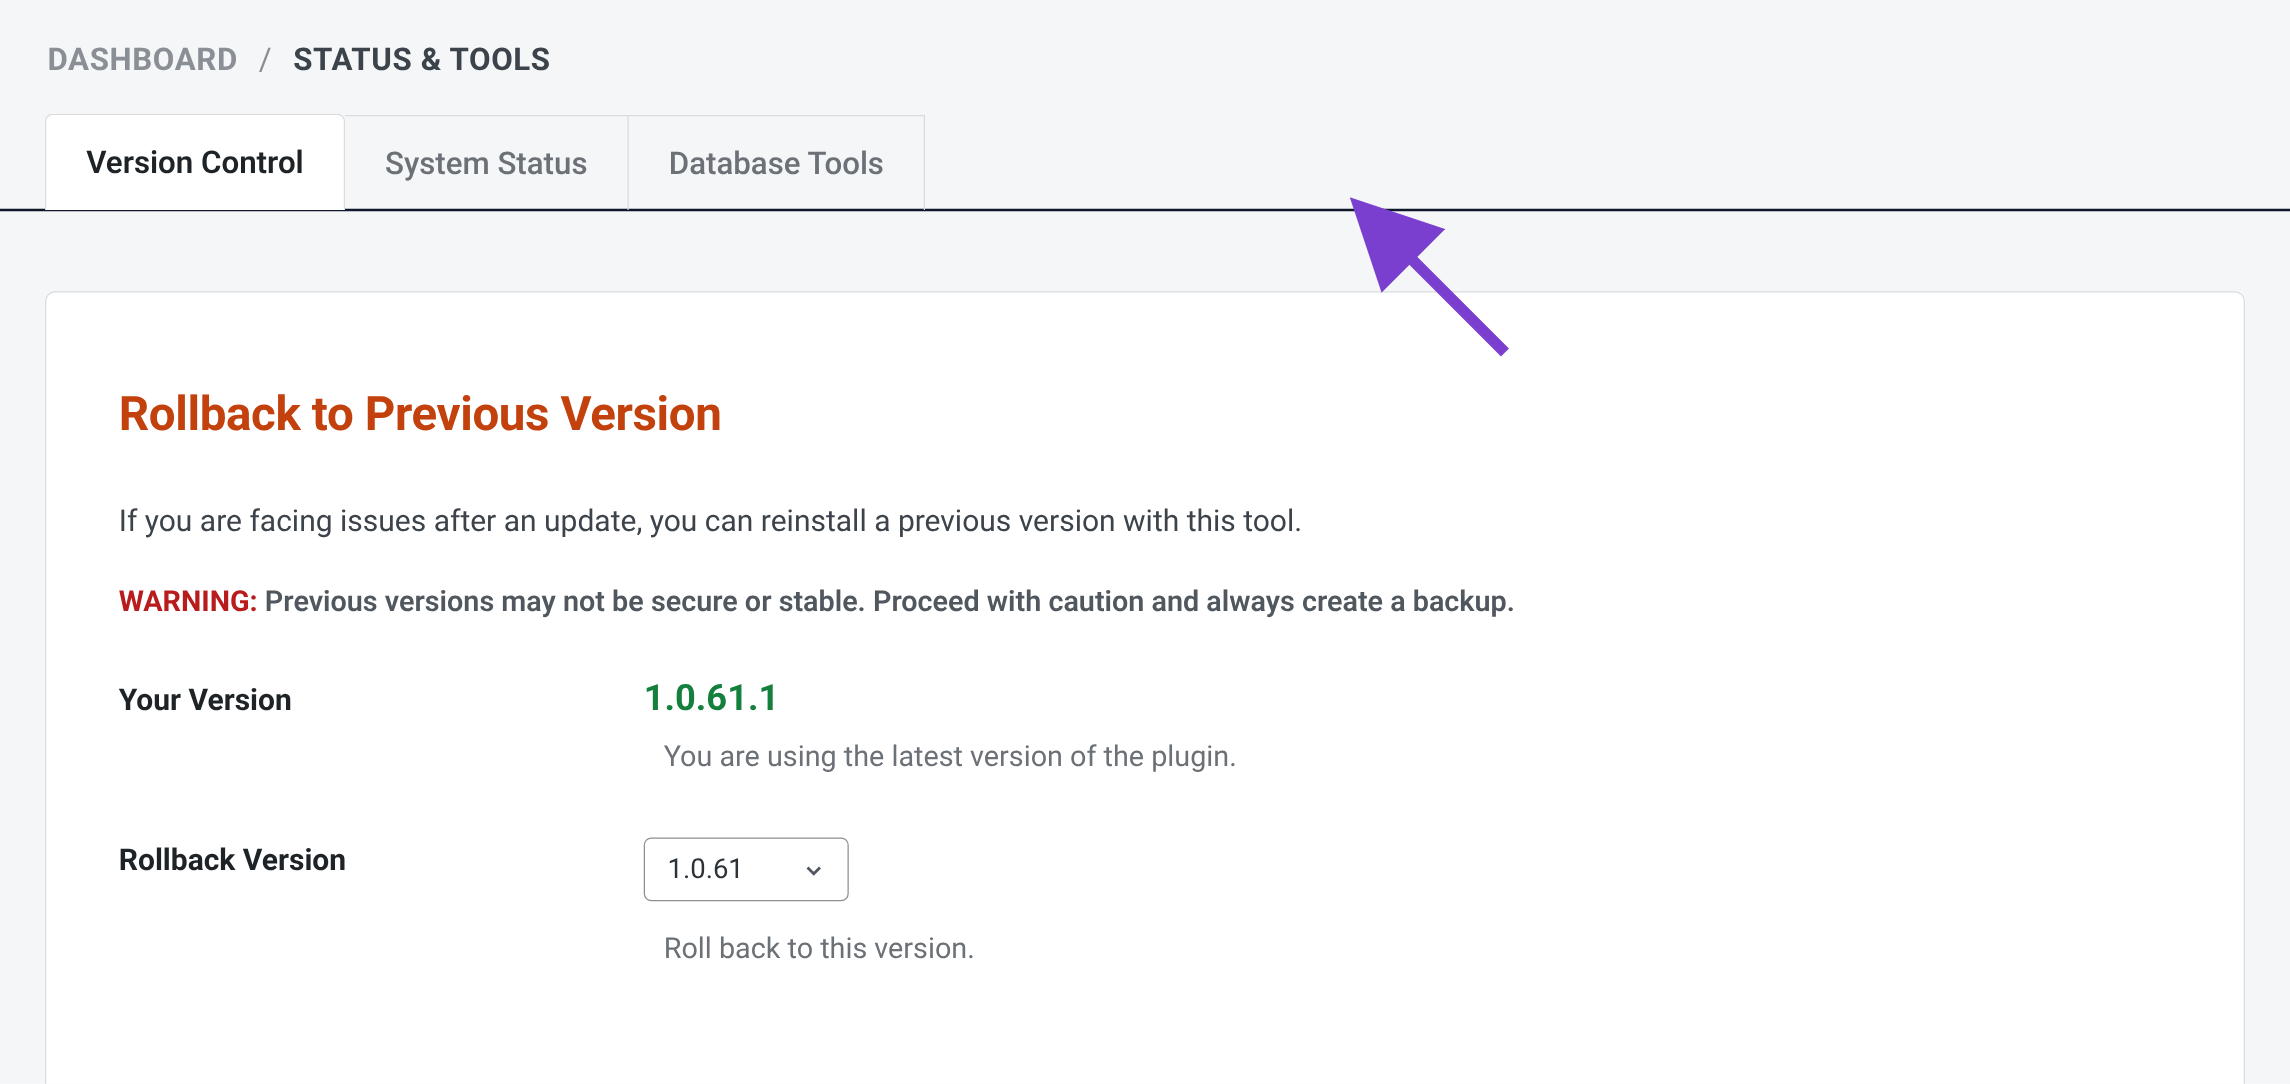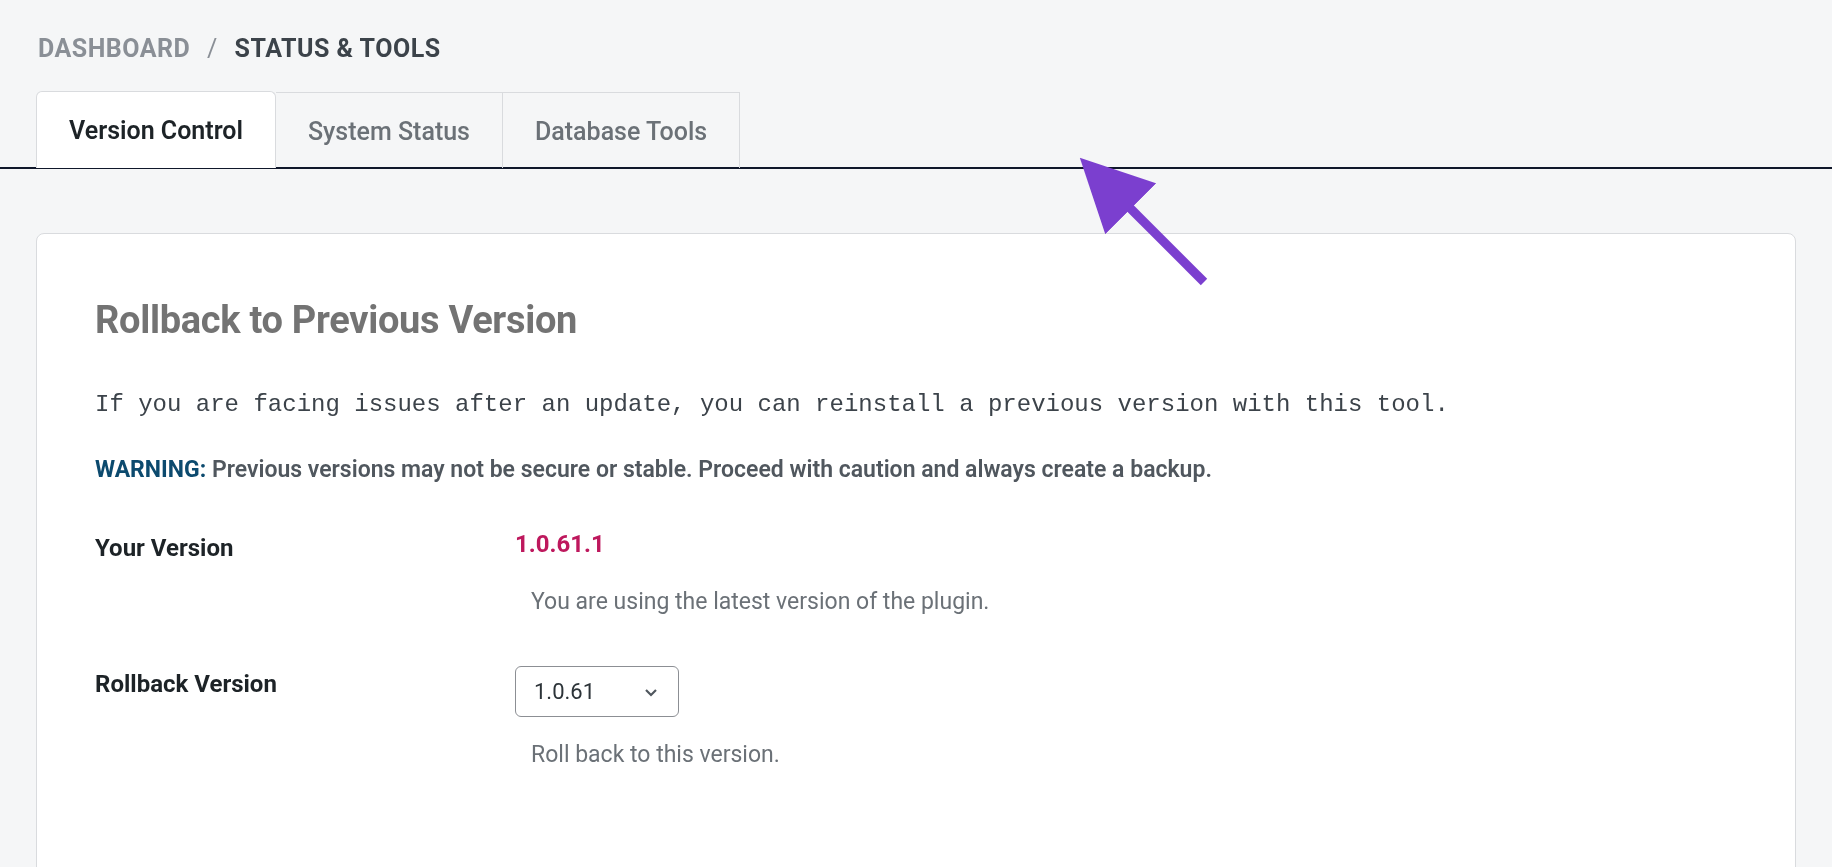--- a/index.html
+++ b/index.html
@@ -77,63 +77,63 @@
     .panel {
       background: #ffffff;
       border: 1px solid #d9dbde;
       border-radius: 8px;
       padding: 64px 58px 60px 58px;
       min-height: 560px;
     }
     .panel h2 {
       font-size: 38px;
       font-weight: 700;
-      color: #737373;
+      color: #c2410c;
       margin-bottom: 46px;
       letter-spacing: -0.3px;
+      margin-top: 12px;
     }
     .panel p.intro {
       font-size: 24px;
       color: #3c434a;
       margin-bottom: 30px;
       line-height: 1.45;
-      font-family: Liberation Mono, monospace;
     }
     .panel p.warning-line {
       font-size: 23px;
       font-weight: 600;
       color: #50575e;
       margin-bottom: 44px;
       line-height: 1.45;
     }
     .warning-label {
-      color: #0c4a6e;
+      color: #b91c1c;
       font-weight: 700;
     }
     .form-row {
       display: flex;
       align-items: flex-start;
       margin-bottom: 48px;
       justify-content: flex-end;
     }
     .form-label {
       width: 420px;
       font-size: 24px;
       font-weight: 700;
       color: #1d2327;
       padding-top: 4px;
     }
     .form-value {
       flex: 1;
     }
     .value-main {
-      font-size: 24px;
-      font-weight: 700;
-      color: #be185d;
-      margin-bottom: 28px;
+      font-size: 29px;
+      font-weight: 700;
+      color: #15803d;
+      margin-bottom: 14px;
     }
     .value-desc {
       font-size: 23px;
       color: #6b7177;
       line-height: 1.4;
       margin-left: 16px;
     }
     .select-wrap {
       position: relative;
       display: inline-block;

